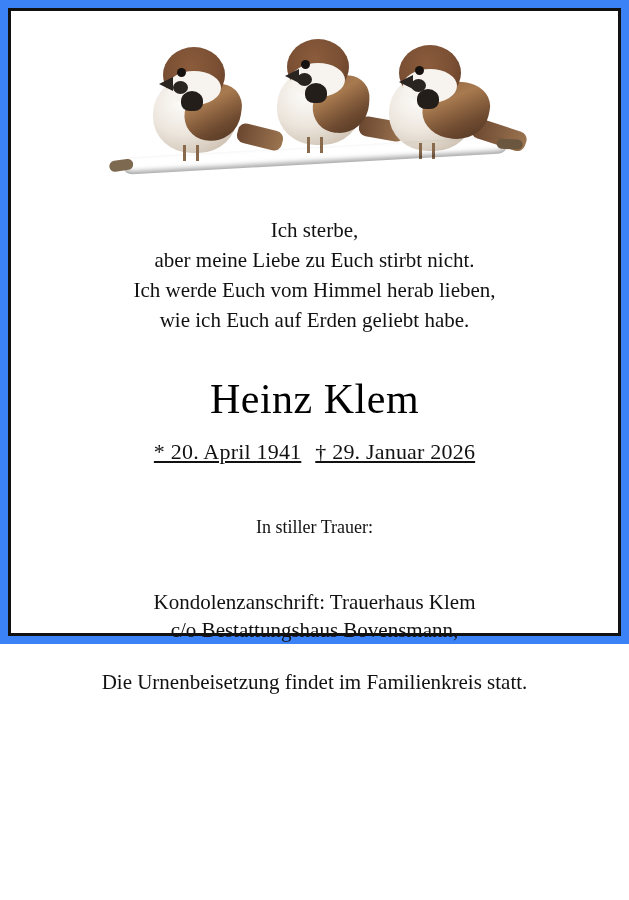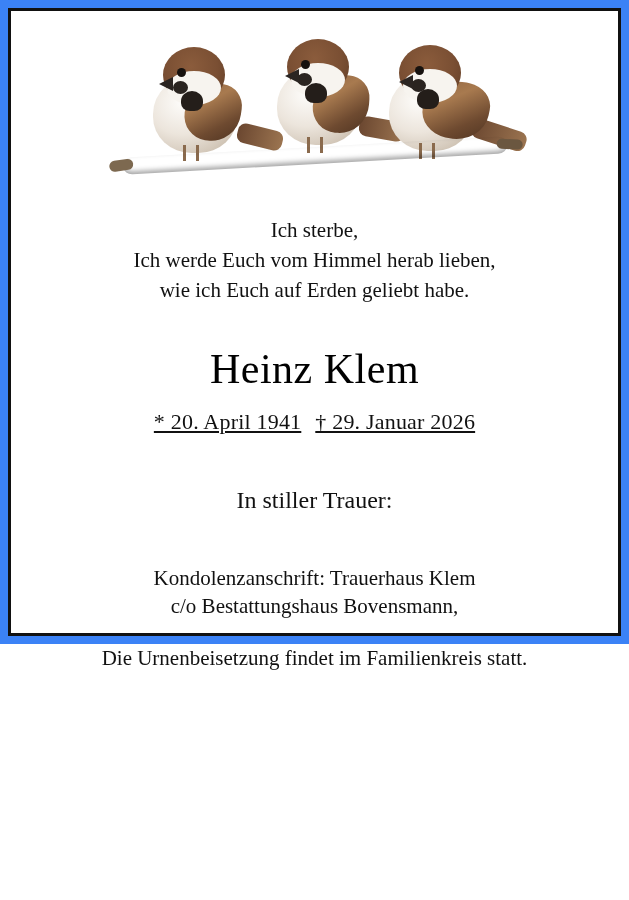--- a/index.html
+++ b/index.html
@@ -229,21 +229,21 @@
   }
   .dates {
     margin-top: 16px;
     font-size: 22px;
     letter-spacing: 0.2px;
     text-decoration: underline;
   }
   .dates .sep { display: inline-block; width: 14px; }
   .mourning-label {
     margin-top: 52px;
-    font-size: 24px;
+    font-size: 18px;
   }
   .mourners {
     margin-top: 16px;
     font-size: 25px;
     line-height: 33px;
   }
   .address {
     margin-top: 50px;
     font-size: 21px;
     line-height: 28px;
@@ -312,20 +312,21 @@
         </div>
 
         <div class="branch"></div>
       </div>
     </div>
 
     <div class="content">
 
       <div class="verse">
         <div>Ich sterbe,</div>
+        <div>aber meine Liebe zu Euch stirbt nicht.</div>
         <div>Ich werde Euch vom Himmel herab lieben,</div>
         <div>wie ich Euch auf Erden geliebt habe.</div>
       </div>
 
       <div class="name">Heinz Klem</div>
 
       <div class="dates">
         <span>* 20. April 1941</span><span class="sep"></span><span>† 29. Januar 2026</span>
       </div>
 

